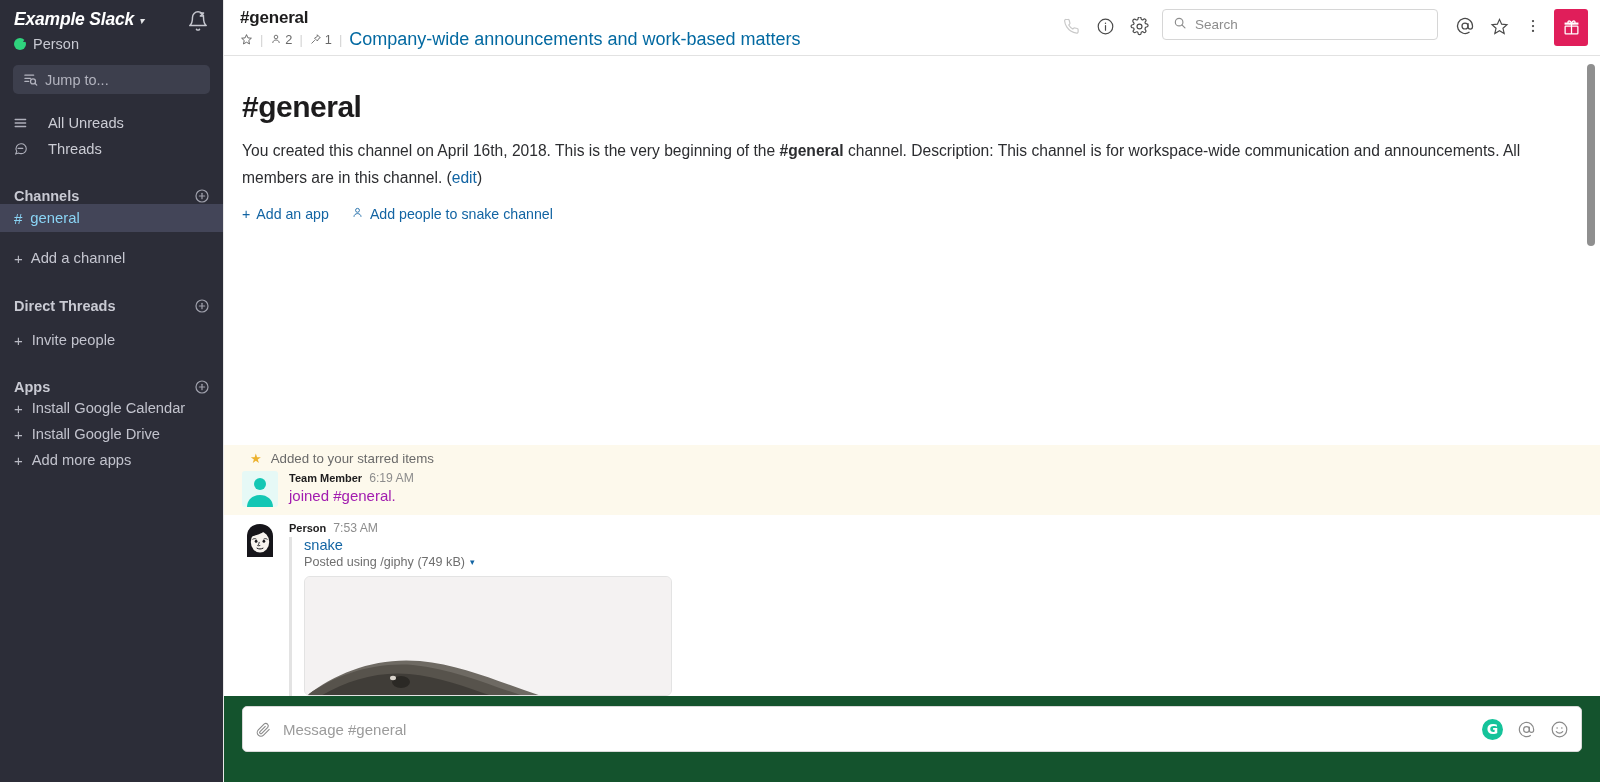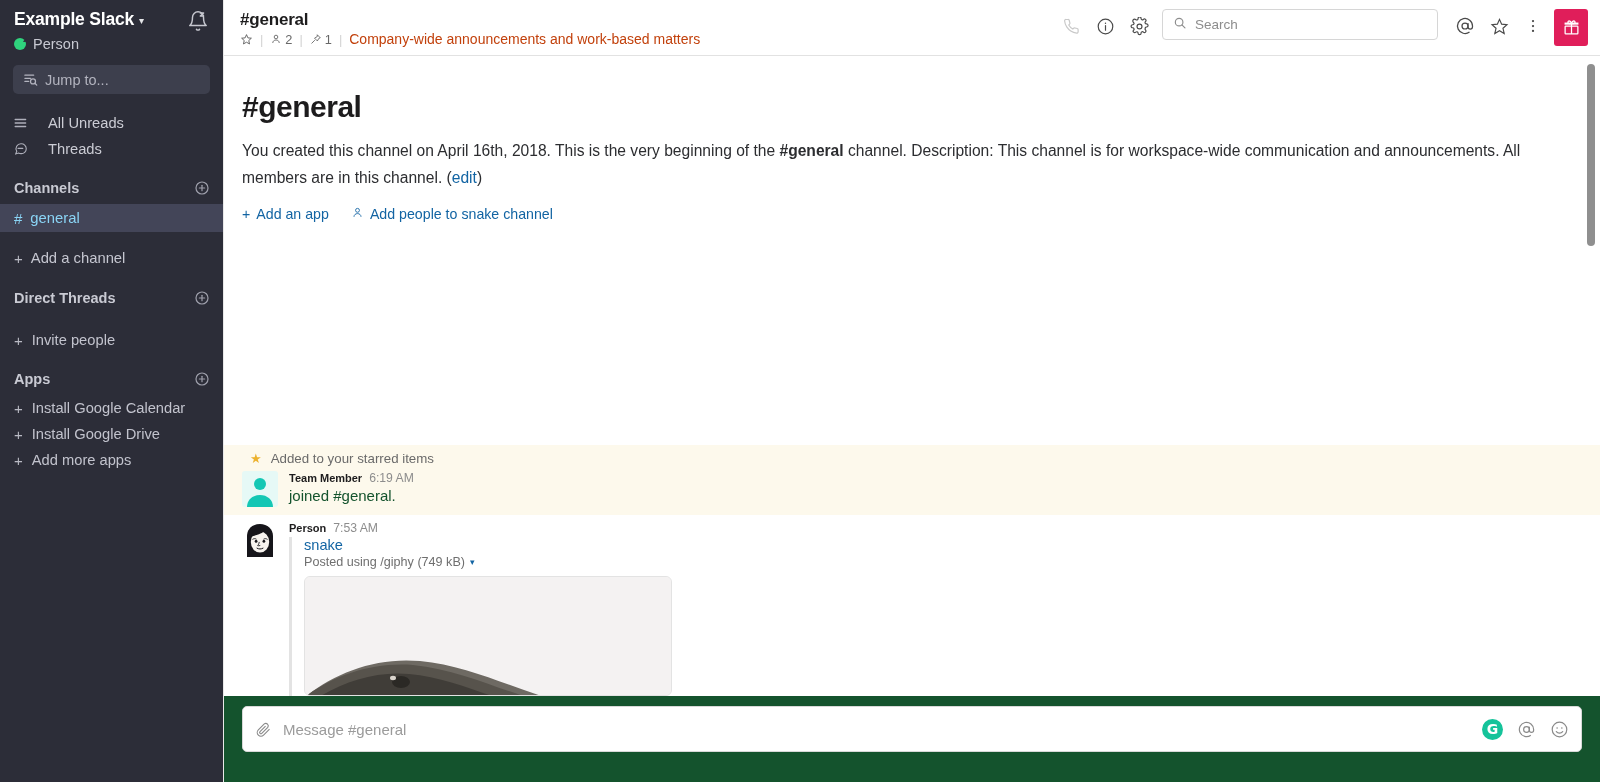--- a/index.html
+++ b/index.html
@@ -17,21 +17,21 @@
     background: #2c2d38;
     color: #b6b7c2;
     flex: 0 0 223px;
     position: relative;
     overflow: hidden;
   }
   .ws-header {
     padding: 9px 14px 2px 14px;
     display: flex; align-items: flex-start; justify-content: space-between;
   }
-  .ws-name-wrap { display: flex; align-items: center; gap: 5px; }
+  .ws-name-wrap { display: flex; align-items: center; gap: 5px; font-style: italic; }
   .ws-name {
     color: #ffffff; font-size: 17.5px; font-weight: bold; letter-spacing: -0.2px;
   }
   .chev { color: #e4e5e8; font-size: 10px; line-height: 1; margin-top: 3px; }
   .bell { width: 22px; height: 22px; color: #c6c7cf; margin-top: 1px; }
   .ws-user {
     display: flex; align-items: center; gap: 7px;
     padding: 2px 14px 0 14px;
     font-size: 14.5px; color: #c8c9d2;
   }
@@ -52,21 +52,21 @@
   .jump-icon { width: 15px; height: 15px; color: #b3b4bf; }
 
   .nav-list { margin-top: 16px; }
   .nav-row {
     display: flex; align-items: center; gap: 20px;
     padding: 3px 14px; font-size: 14.7px; color: #cbccd4; height: 26px;
   }
   .nav-row .ic { width: 14px; height: 14px; display:inline-flex; align-items:center; justify-content:center; color:#aeafba; }
 
   .section-head {
-    display: flex; align-items: flex-start; justify-content: space-between;
+    display: flex; align-items: flex-end; justify-content: space-between;
     padding: 0 13px 0 14px; margin-top: 18px; height: 24px;
   }
   .section-title { font-size: 14.5px; font-weight: bold; color: #c9cad3; }
   .plus-circle { width: 16px; height: 16px; color: #9fa0ac; }
 
   .chan-row {
     display: flex; align-items: center; gap: 8px;
     padding: 3px 14px; font-size: 14.8px; height: 28px; color: #c5c6d0;
   }
   .chan-row.active { background: #434558; }
@@ -90,21 +90,21 @@
     border-bottom: 1px solid #e2e2e2;
     display: flex; align-items: center; justify-content: space-between;
     padding: 0 12px 0 16px; background: #fff;
   }
   .topbar-left { display: flex; flex-direction: column; gap: 1px; padding-top: 2px; }
   .ch-title { font-size: 17px; font-weight: bold; color: #1d1c1d; letter-spacing: -0.2px; }
   .ch-meta { display: flex; align-items: center; gap: 0; font-size: 12.8px; color: #686868; }
   .ch-meta .sep { color: #d3d3d3; margin: 0 7px; }
   .ch-meta .grp { display: inline-flex; align-items: center; gap: 3px; }
   .ch-meta svg { color: #555; }
-  .ch-topic { color: #c2410c; font-size: 14px; }
+  .ch-topic { color: #0369a1; font-size: 18px; }
 
   .topbar-right { display: flex; align-items: flex-start; gap: 0; }
   .tb-icon {
     width: 34px; height: 34px; display: flex; align-items: center; justify-content: center;
     color: #4a4a4a; cursor: pointer;
   }
   .tb-icon.muted { color: #c9c9c9; }
   .search-box {
     width: 276px; height: 31px; border: 1px solid #d6d6d6; border-radius: 4px;
     display: flex; align-items: center; gap: 8px; padding: 0 10px;
@@ -144,21 +144,21 @@
     padding: 0 0 4px 26px; font-size: 13.3px; color: #6a6a6a;
   }
   .star-ic { color: #ecb22e; font-size: 13px; }
 
   .msg-row { display: flex; gap: 11px; padding: 1px 20px 0 18px; }
   .avatar { width: 36px; height: 36px; flex: 0 0 36px; border-radius: 3px; overflow: hidden; }
   .msg-body { flex: 1 1 auto; min-width: 0; }
   .msg-head { display: flex; align-items: baseline; gap: 7px; }
   .msg-author { font-size: 11px; font-weight: bold; color: #1d1c1d; }
   .msg-time { font-size: 12.2px; color: #8d8d8d; }
-  .msg-text { font-size: 15px; color: #14532d; line-height: 1.46; }
+  .msg-text { font-size: 15px; color: #a21caf; line-height: 1.46; }
 
   .attach { border-left: 3px solid #e3e3e3; padding-left: 12px; margin-top: 2px; }
   .attach-title { font-size: 14.6px; color: #1264a3; font-weight: 500; margin-bottom: 2px; }
   .attach-sub { font-size: 12.6px; color: #6f6f6f; display: flex; align-items: center; gap: 5px; }
   .caret { color: #1264a3; font-size: 9px; }
   .thumb {
     width: 368px; height: 120px; margin-top: 7px;
     border: 1px solid #e3e3e3; border-radius: 6px; overflow: hidden;
     background: #f5f3f3; position: relative;
   }

